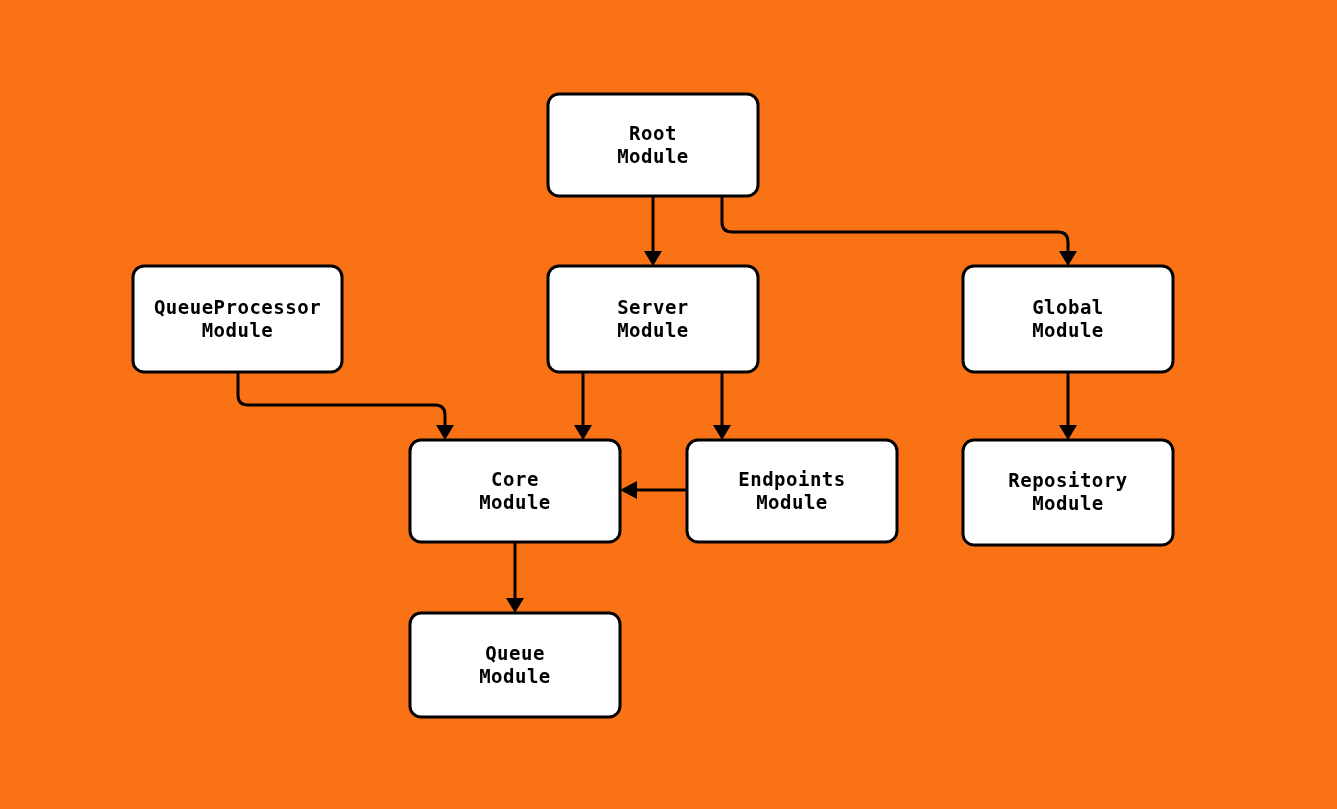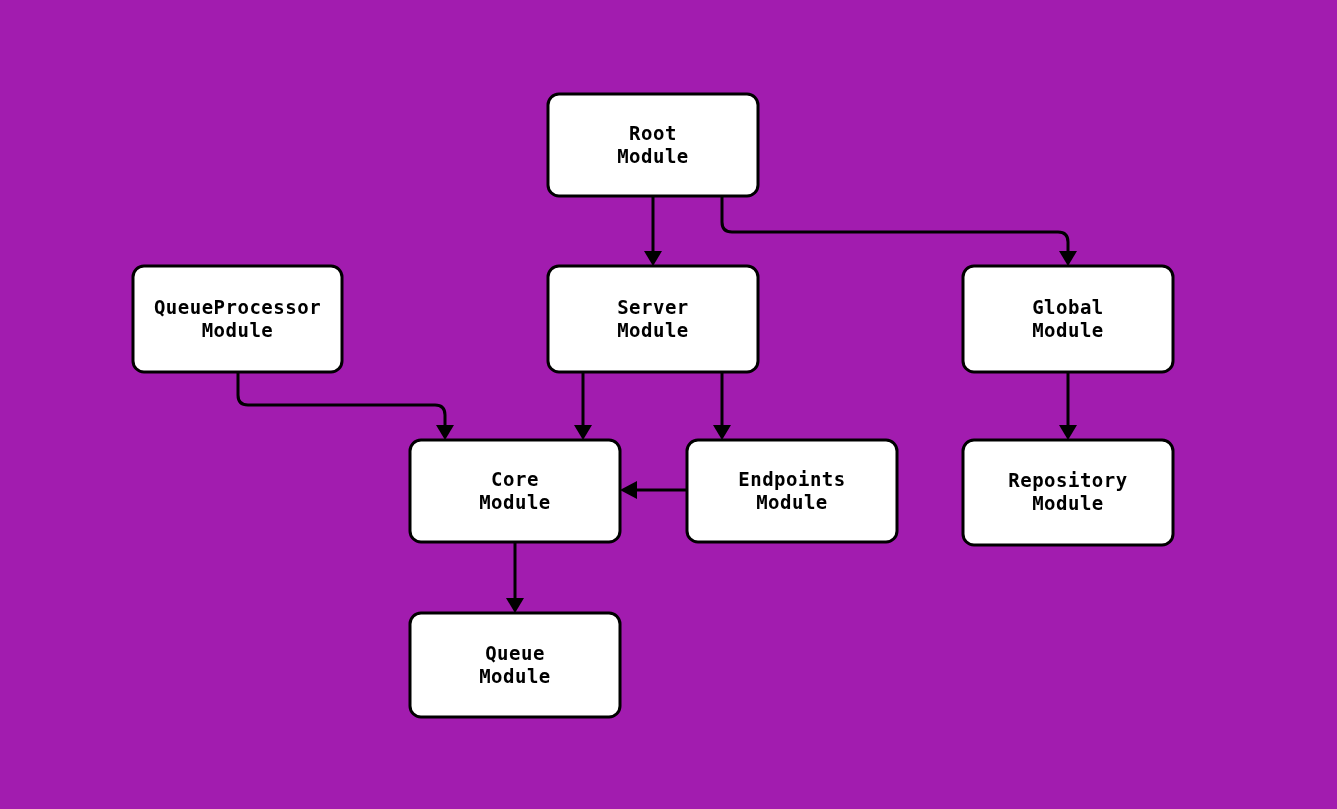--- a/index.html
+++ b/index.html
@@ -10,21 +10,21 @@
   body {
     width: 1337px;
     height: 809px;
     font-family: "DejaVu Sans Mono", "Liberation Mono", monospace;
     overflow: hidden;
   }
   #diagram-canvas {
     position: relative;
     width: 1337px;
     height: 809px;
-    background: #a21caf;
+    background: #f97316;
   }
   svg.diagram {
     display: block;
     width: 1337px;
     height: 809px;
   }
   .node-box {
     fill: #ffffff;
     stroke: #000000;
     stroke-width: 3;

